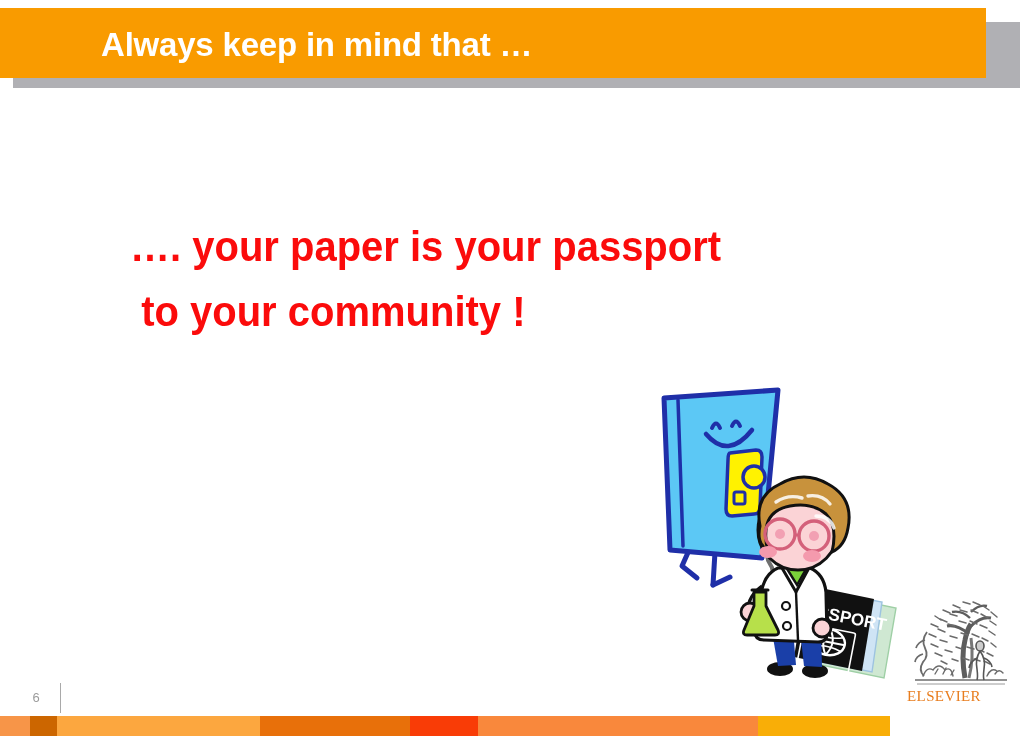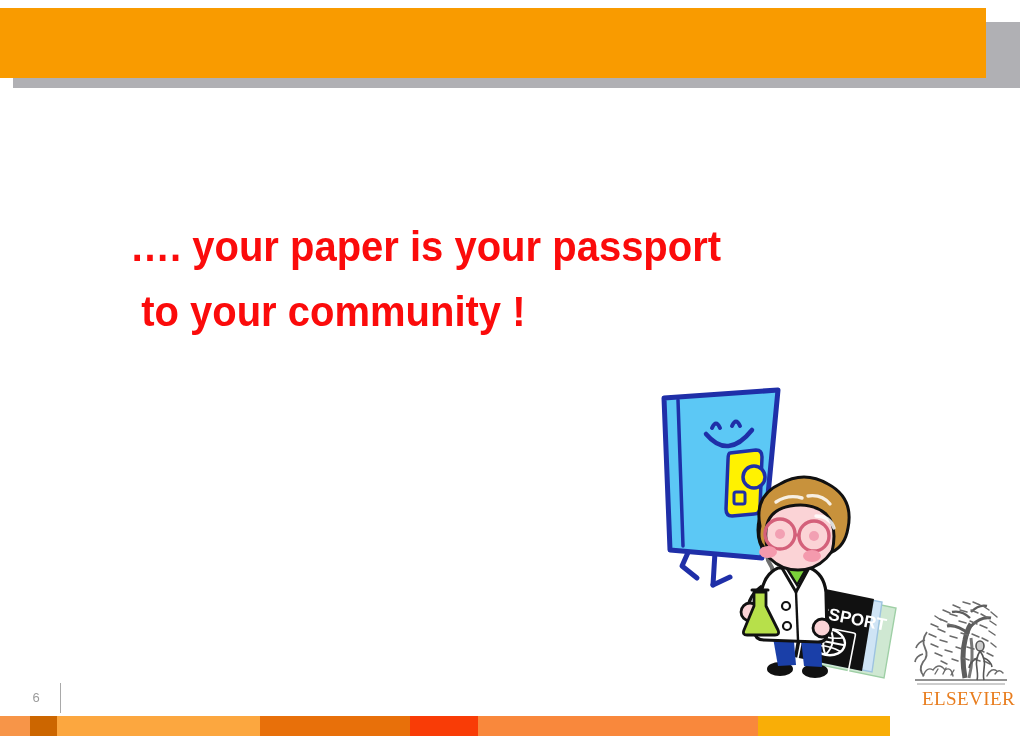--- a/index.html
+++ b/index.html
@@ -99,44 +99,45 @@
     top: 588px;
     width: 108px;
     height: 128px;
   }
   .elsevier-tree { position: absolute; left: 0; top: 0; width: 108px; height: 104px; }
   .elsevier-word {
     position: absolute;
     left: 0;
     top: 100px;
     width: 108px;
-    text-align: right;
+    text-align: left;
     color: #e87d1e;
     font-family: "Liberation Serif", serif;
-    font-size: 19px;
+    font-size: 15px;
     letter-spacing: 0.4px;
     font-weight: normal;
   }
 
   
   .illustration {
     position: absolute;
     left: 650px;
     top: 380px;
     width: 262px;
     height: 300px;
   }
 </style>
 </head>
 <body>
 
 <div id="slide">
 
   <div class="title-shadow" style="background: rgb(176, 176, 180);"></div>
   <div class="title-bar" style="background: rgb(249, 155, 0);"></div>
+  <div class="title-text" style="color: rgb(255, 255, 255);">Always keep in mind that …</div>
 
   <div class="body-text" style="color: rgb(251, 11, 11);">
     <div>…. your paper is your passport</div>
     <div class="body-line-2">to your community !</div>
   </div>
 
   <div class="illustration">
     <svg viewBox="0 0 262 300" width="262" height="300" xmlns="http://www.w3.org/2000/svg">
 
       <g>

